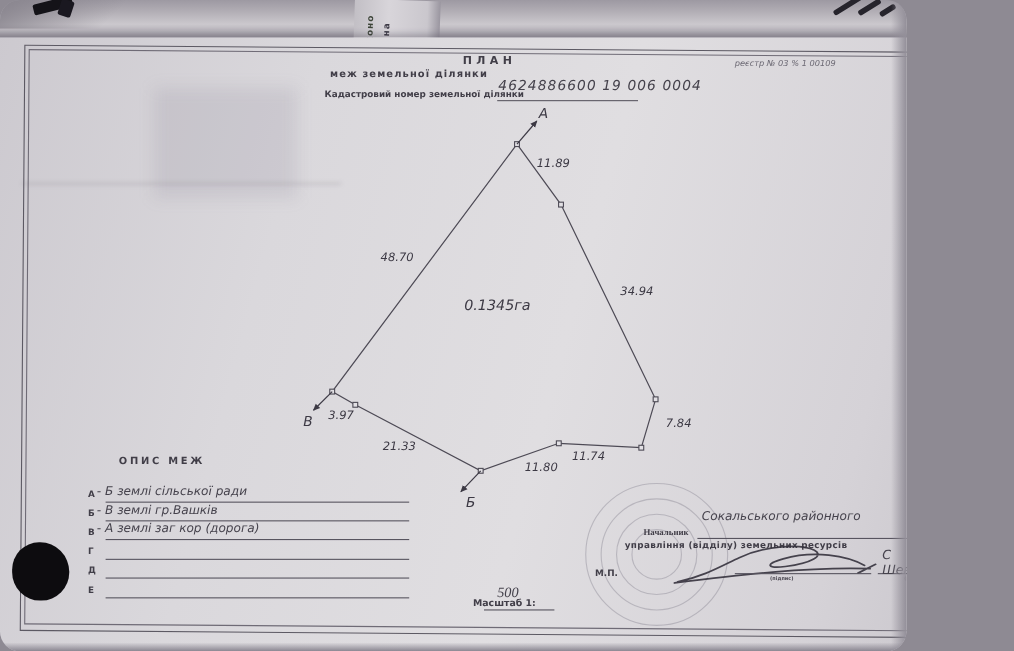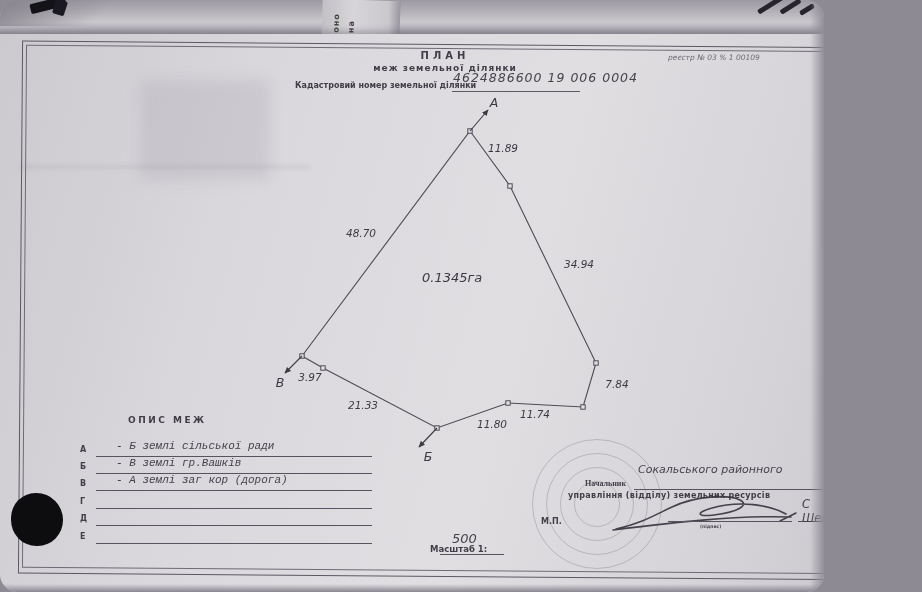--- a/index.html
+++ b/index.html
@@ -34,36 +34,36 @@
   .page{left:-8px;top:34px;width:930px;height:566px;border-radius:3px;
     background:linear-gradient(105deg,#ccc9cf 0%,#dad8dc 28%,#e0dee1 55%,#d5d2d7 82%,#c5c2c8 100%);
     box-shadow:0 -3px 6px rgba(70,65,80,.35);}
   .frame{left:20px;top:44px;width:862px;height:531px;border:1.4px solid #5c5963;transform:rotate(.45deg);}
   .frame-inner{left:24px;top:48px;width:852px;height:521px;border:1px solid #6f6b76;transform:rotate(.45deg);}
   .ghost-patch{left:140px;top:80px;width:130px;height:100px;background:rgba(120,115,132,.14);filter:blur(7px);}
   .crease{left:20px;top:166px;width:290px;height:2px;background:rgba(108,103,120,.22);filter:blur(2px);}
   
   .print{color:#413e48;font-weight:bold;}
   .title{left:300px;top:50px;width:290px;text-align:center;font-size:10px;letter-spacing:4px;}
-  .subtitle{left:300px;top:63px;width:290px;text-align:center;font-size:9px;letter-spacing:1px;}
+  .subtitle{left:300px;top:63px;width:290px;text-align:left;font-size:9px;letter-spacing:1px;}
   .registry{left:668px;top:53px;font-size:7.5px;font-style:italic;color:#6b6873;font-weight:normal;}
   .cad-label{left:295px;top:81px;font-size:8px;}
   .cad-line{left:452px;top:91px;width:128px;height:1px;background:#5c5963;}
   .hand{font-style:italic;color:#45424c;}
   .cad-number{left:453px;top:70px;font-size:12.5px;letter-spacing:1px;}
   
-  .legend-head{left:108px;top:415px;font-size:9px;letter-spacing:2.5px;margin-left:20px;}
+  .legend-head{left:108px;top:415px;font-size:9px;letter-spacing:2.5px;}
   .legend-row{left:80px;width:300px;height:18px;}
   .l-letter{position:absolute;left:0;top:2px;font-size:8px;font-weight:bold;color:#413e48;}
   .l-line{position:absolute;left:16px;top:13px;width:276px;border-bottom:1px solid #57545f;}
-  .l-hand{position:absolute;left:36px;top:-3px;font-size:11px;white-space:nowrap;font-family:Liberation Mono, monospace;}
+  .l-hand{position:absolute;left:8px;top:-3px;font-size:11px;white-space:nowrap;}
   
   .scale-label{left:390px;top:544px;font-size:8.5px;margin-left:40px;}
   .scale-line{left:440px;top:554px;width:64px;height:1px;background:#57545f;}
-  .scale-value{left:452px;top:531px;font-size:13px;}
+  .scale-value{left:452px;top:531px;font-size:13px;font-family:Liberation Serif, serif;}
   
   .seal{border-radius:50%;border:1.5px solid rgba(104,99,116,.3);filter:blur(.5px);}
   .seal1{left:532px;top:439px;width:128px;height:128px;}
   .seal2{left:546px;top:453px;width:100px;height:100px;}
   .seal3{left:560px;top:467px;width:72px;height:72px;}
   .seal4{left:574px;top:481px;width:44px;height:44px;}
   .office-hand{left:638px;top:463px;font-size:11px;}
   .chief-label{left:585px;top:479px;font-size:8px;font-family:Liberation Serif, serif;}
   .chief-line{left:634px;top:489px;width:260px;height:1px;background:#57545f;}
   .dept-label{left:568px;top:491px;font-size:8px;letter-spacing:.3px;}

